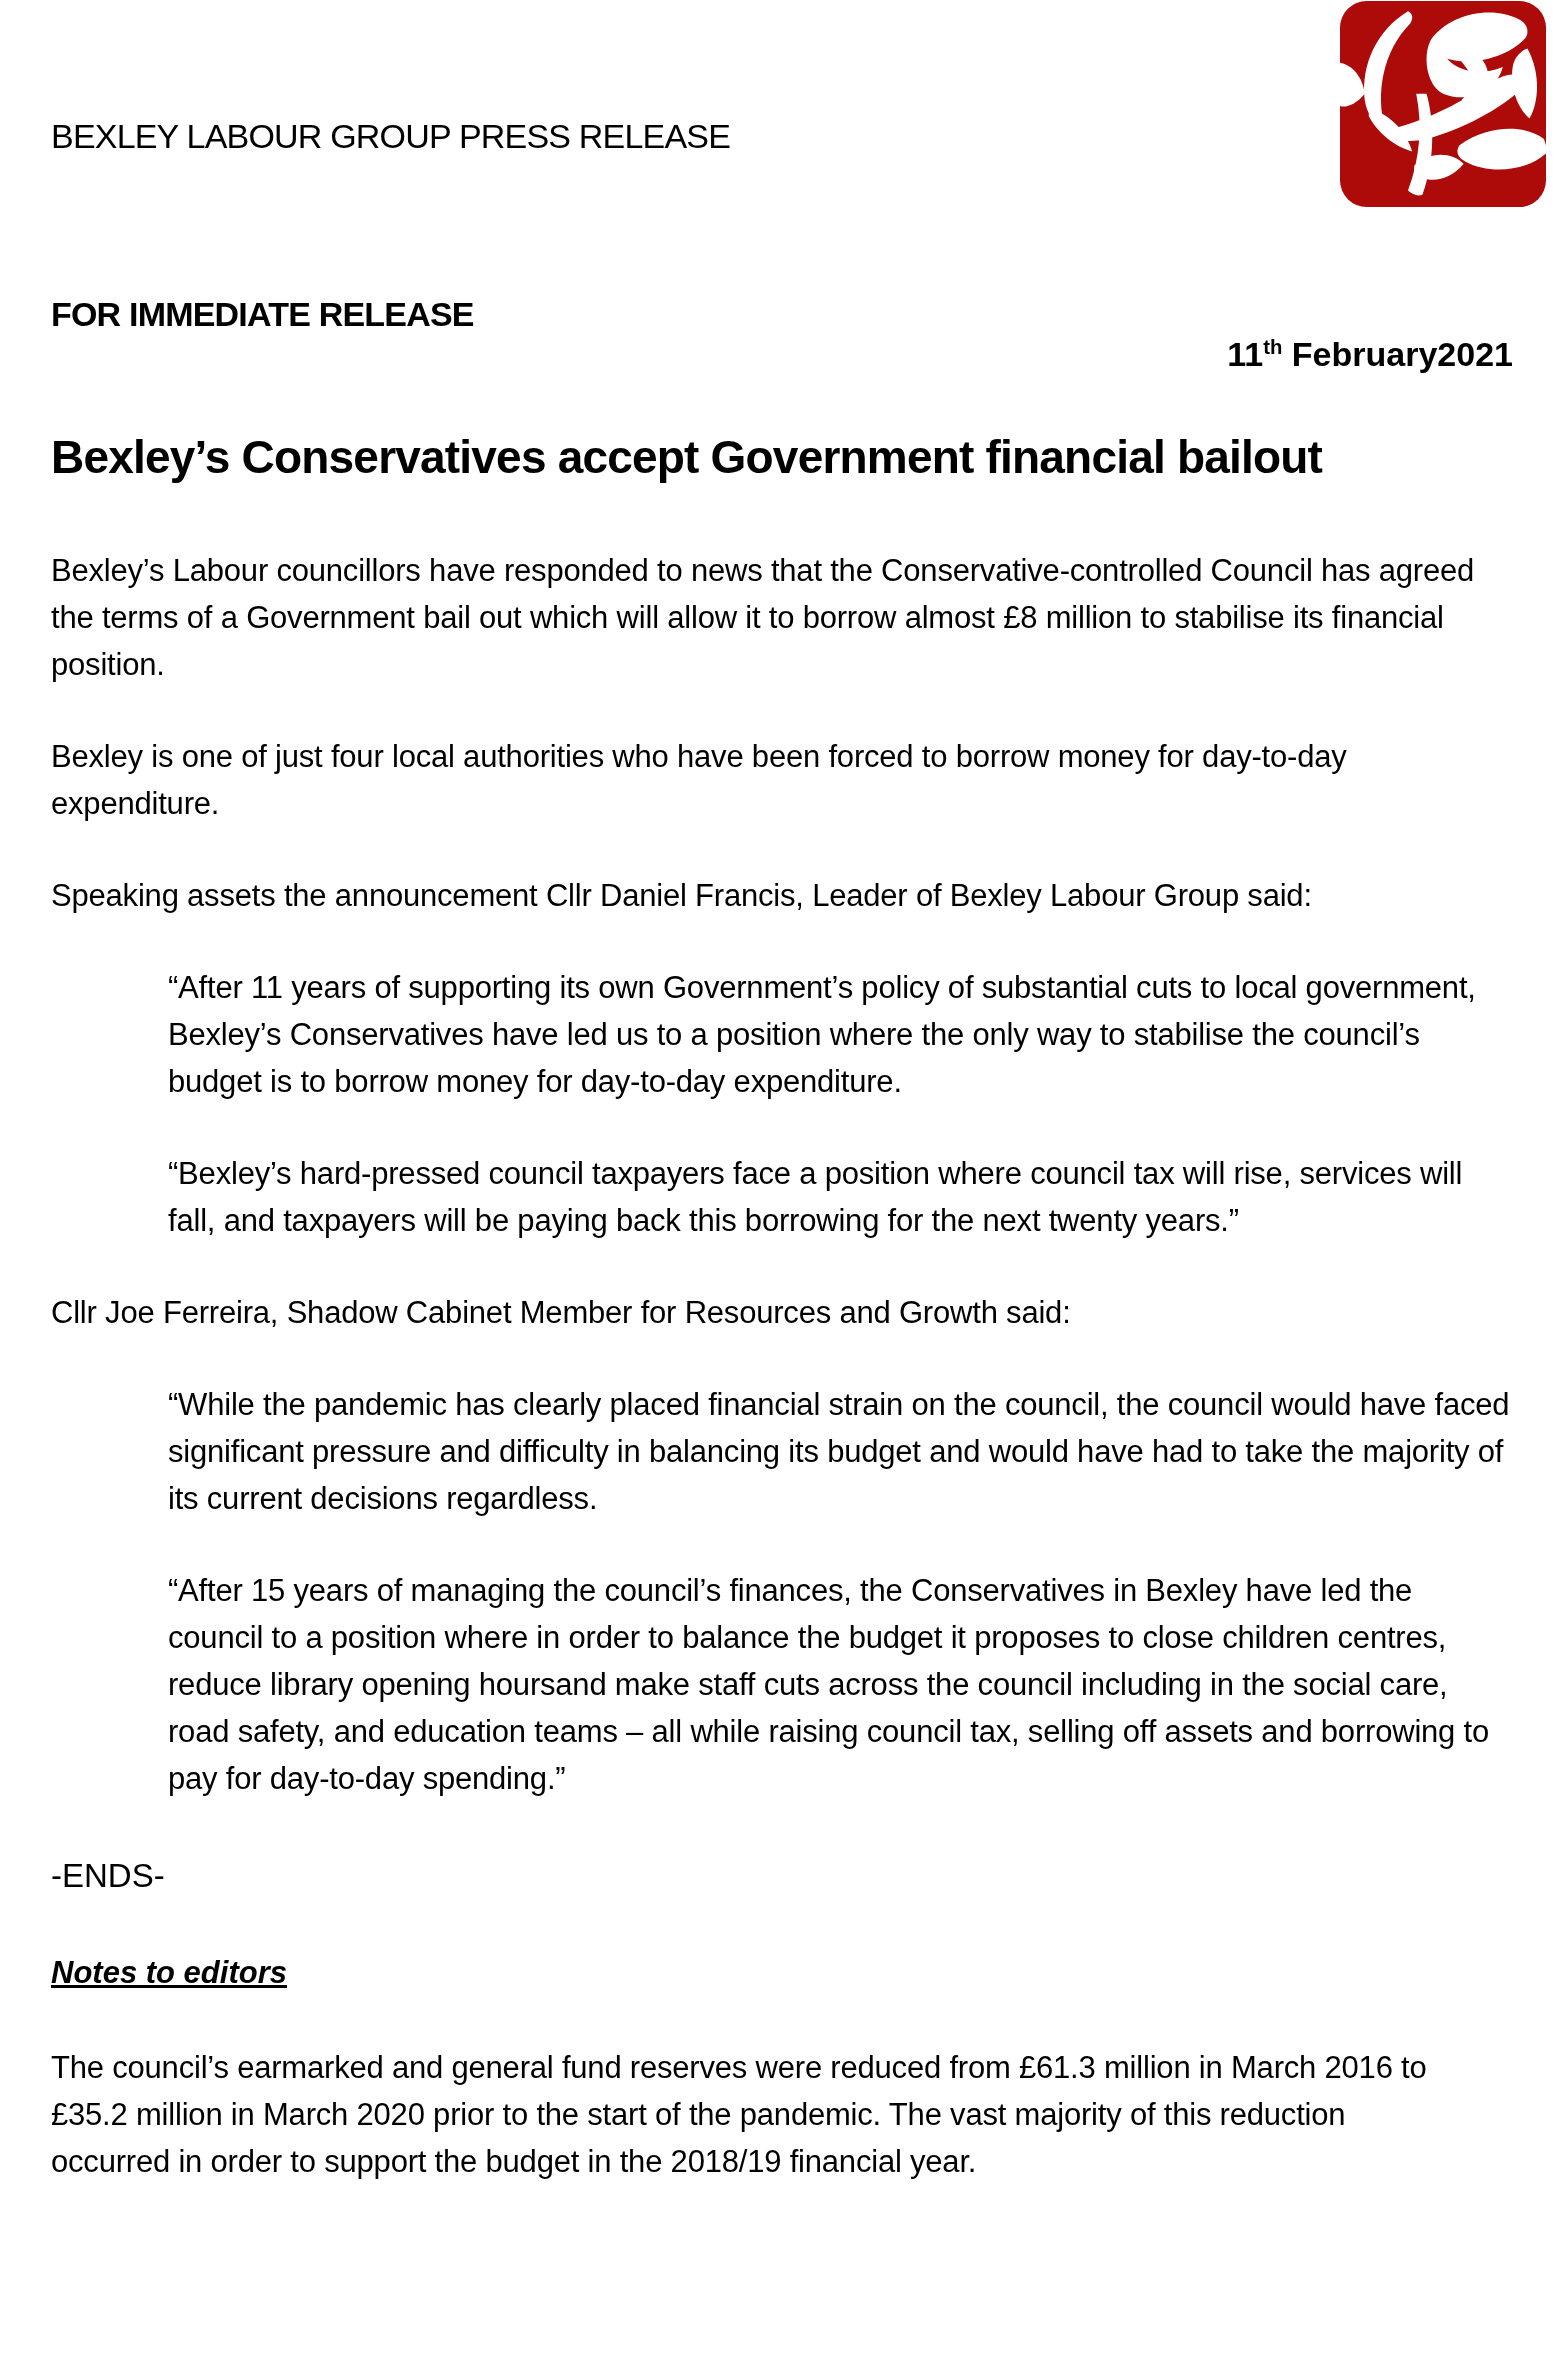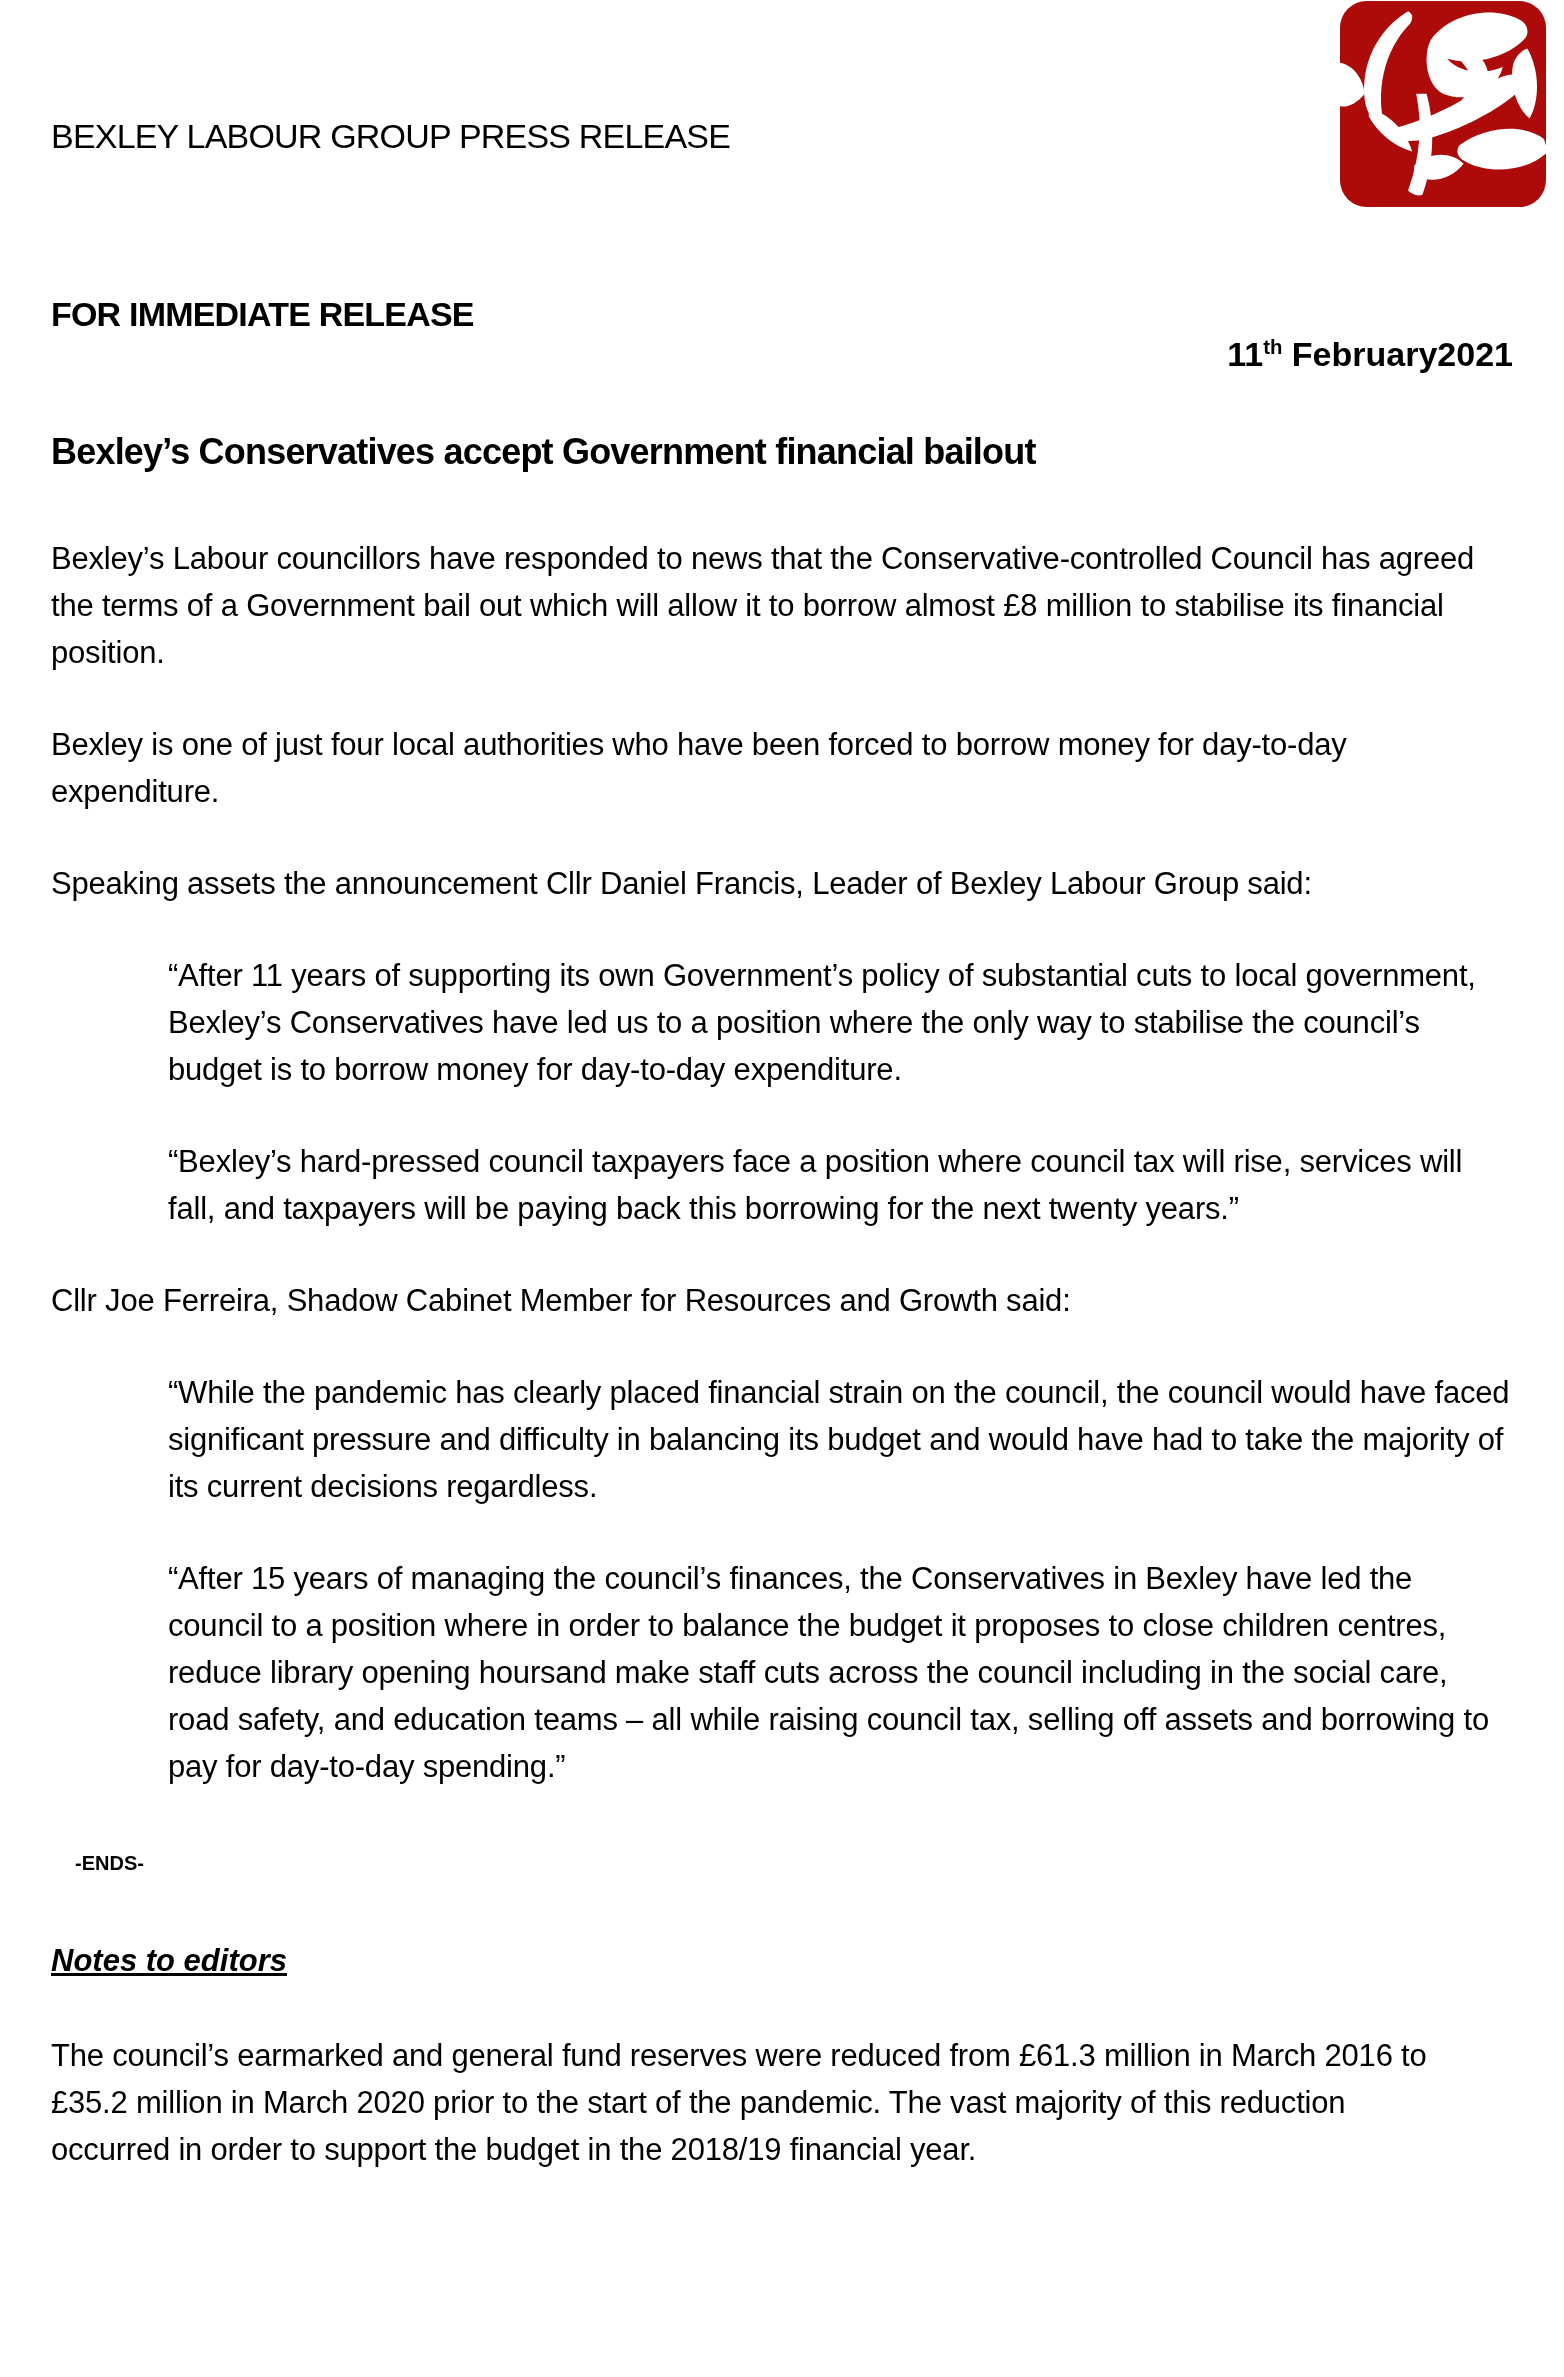--- a/index.html
+++ b/index.html
@@ -43,40 +43,39 @@
     font-weight:bold;
     text-align:right;
   }
   .date-line sup{
     font-size:20.3px;
     line-height:0;
     vertical-align:super;
   }
   h2.headline{
     margin:56px 0 0 0;
-    font-size:36px;
+    font-size:46px;
     line-height:1.15;
     font-weight:bold;
     letter-spacing:-0.8px;
     white-space:nowrap;
   }
   p.body{
     margin:45px 0 0 0;
     font-size:31px;
     line-height:47px;
     letter-spacing:-0.2px;
   }
   p.body.first{margin-top:63px;}
   p.quote{margin-left:117px;}
   .ends-marker{
     margin-top:50px;
-    font-size:20px;
+    font-size:33px;
     line-height:47px;
-    font-weight:bold;
-    margin-left:24px;
+    font-weight:normal;
   }
   .notes-heading{
     margin-top:50px;
     font-size:31px;
     line-height:47px;
     font-weight:bold;
     text-decoration:underline;
     font-style:italic;
   }
   p.notes-body{max-width:1400px;margin-top:48px;}

